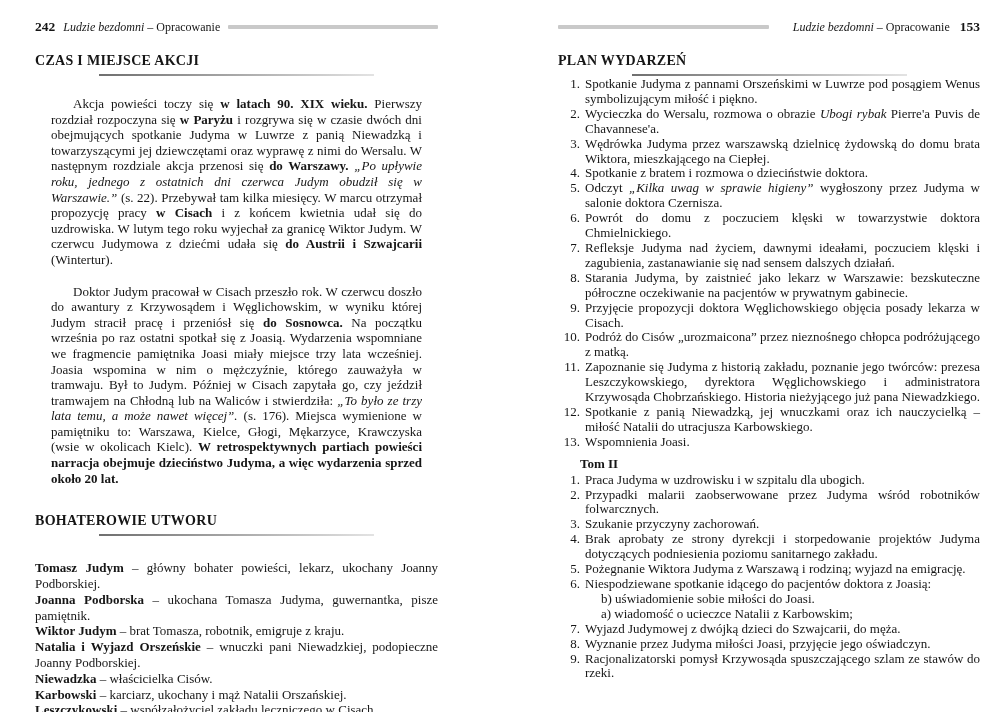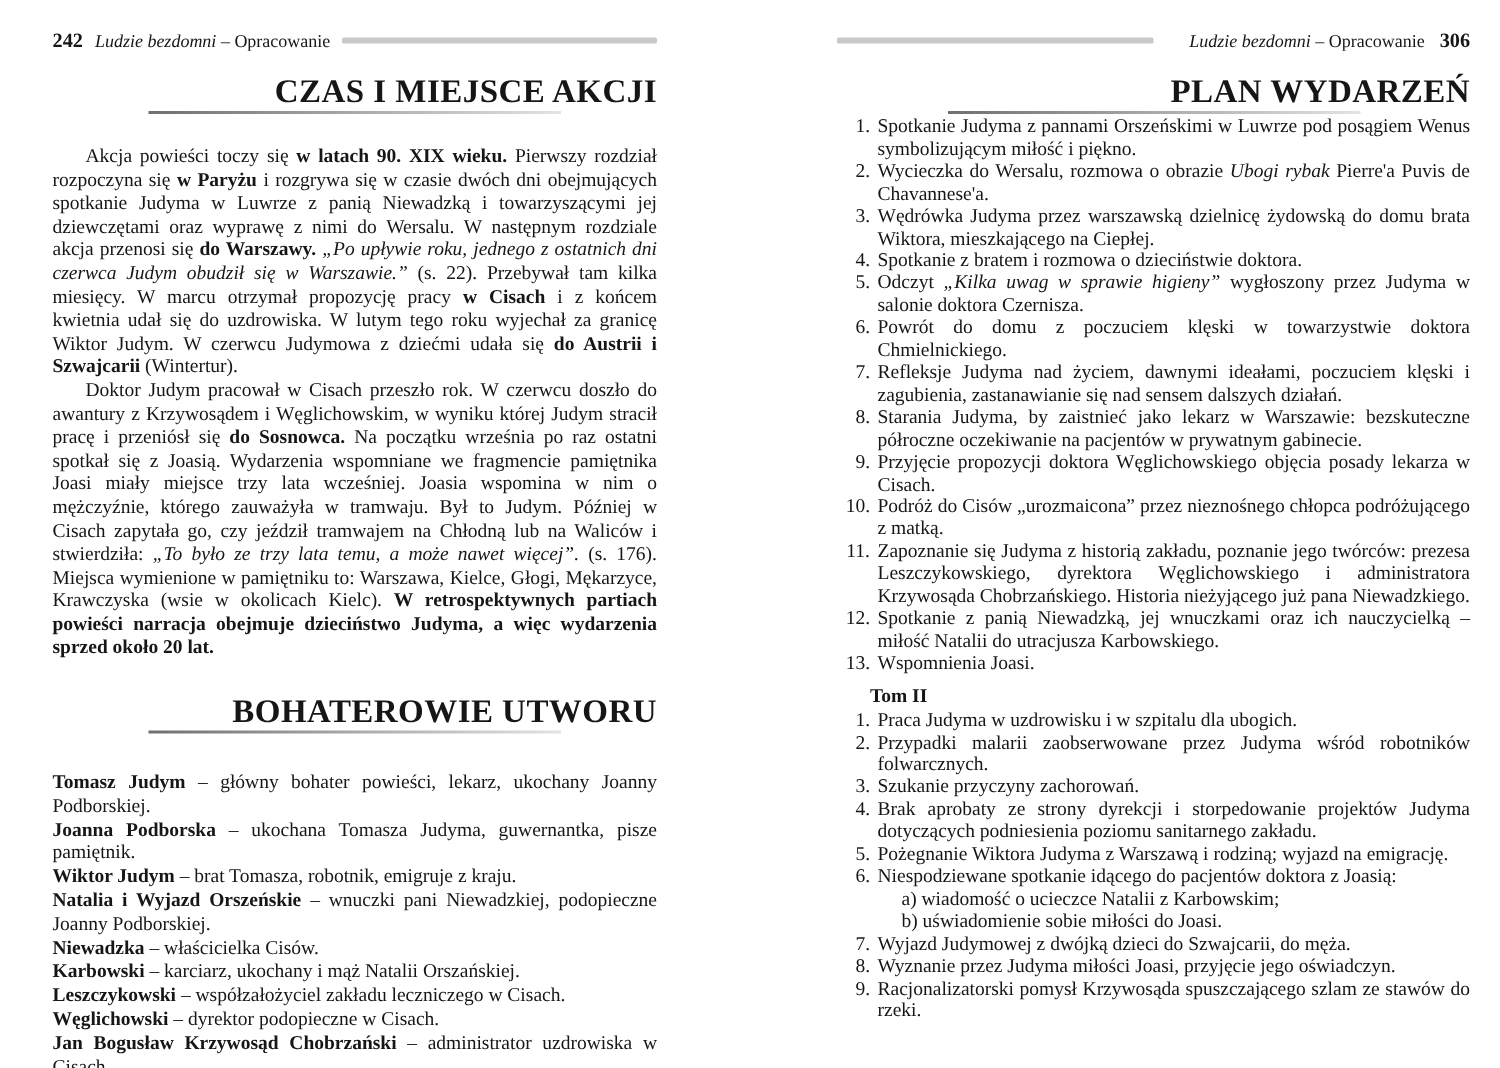--- a/index.html
+++ b/index.html
@@ -14,28 +14,28 @@
   .page.right{left:558px;width:422px;}
 
   .running-head{display:flex;align-items:center;font-size:12px;height:14px;}
   .running-head .pageno{font-weight:bold;font-size:13.5px;}
   .running-head .rh-title{margin:0 8px;white-space:nowrap;}
   .running-head .rh-title i{font-style:italic;}
   .head-rule{flex:1;height:4px;background:#c9c9c9;border-radius:1px;}
   .running-head.rtl .rh-title{margin:0 10px 0 24px;}
 
   h2.section-title{
-    margin:17px 0 0 0;text-align:right;font-size:22px;font-weight:bold;
+    margin:17px 0 0 0;text-align:left;font-size:14px;font-weight:bold;
     letter-spacing:.3px;line-height:20px;
   }
   .title-rule{height:2px;width:275px;margin:3px auto 0 auto;
     background:linear-gradient(to right,#6f6f6f,#e3e3e3);}
 
   .paras{margin-top:20px;font-size:13px;line-height:15.6px;}
-  p.para{margin:0;text-indent:22px;text-align:justify;}
+  p.para{margin:16px;text-indent:22px;text-align:justify;}
 
   .chars{margin-top:24px;font-size:13px;line-height:15.8px;}
   p.char-item{margin:0;text-align:justify;}
 
   .tom-label{margin:16px 0 0 22px;font-size:13px;font-weight:bold;line-height:16px;}
   .tom-label.second{margin-top:6px;}
   .plan-list{margin-top:1px;font-size:13px;line-height:14.9px;}
   .plan-item{display:flex;align-items:flex-start;margin:0;}
   .plan-item .num{flex:none;width:22px;text-align:right;margin-right:5px;}
   .plan-item .itext{flex:1;text-align:justify;}
@@ -79,21 +79,21 @@
         <p class="char-item"><span class="b">Leszczykowski</span><span> – współzałożyciel zakładu leczniczego w Cisach.</span></p>
         <p class="char-item"><span class="b">Węglichowski</span><span> – dyrektor podopieczne w Cisach.</span></p>
         <p class="char-item"><span class="b">Jan Bogusław Krzywosąd Chobrzański</span><span> – administrator uzdrowiska w Cisach.</span></p>
       </div>
   </div>
 
   <div class="page right">
     <div class="running-head rtl">
       <span class="head-rule"></span>
       <span class="rh-title"><i>Ludzie bezdomni</i><span> – Opracowanie</span></span>
-      <span class="pageno">306</span>
+      <span class="pageno">153</span>
     </div>
 
     <h2 class="section-title">PLAN WYDARZEŃ</h2>
     <div class="title-rule"></div>
 
     <div class="plan-list">
 
     <div class="plan-item">
           <span class="num">1.</span>
           <span class="itext"><span><span>Spotkanie Judyma z pannami Orszeńskimi w Luwrze pod posągiem Wenus symbolizującym miłość i piękno.</span></span></span>
@@ -166,21 +166,21 @@
         <div class="plan-item">
           <span class="num">4.</span>
           <span class="itext"><span><span>Brak aprobaty ze strony dyrekcji i storpedowanie projektów Judyma dotyczących podniesienia poziomu sanitarnego zakładu.</span></span></span>
         </div>
         <div class="plan-item">
           <span class="num">5.</span>
           <span class="itext"><span><span>Pożegnanie Wiktora Judyma z Warszawą i rodziną; wyjazd na emigrację.</span></span></span>
         </div>
         <div class="plan-item">
           <span class="num">6.</span>
-          <span class="itext"><span><span>Niespodziewane spotkanie idącego do pacjentów doktora z Joasią:</span></span><span><div class="subitem">a) wiadomość o ucieczce Natalii z Karbowskim;</div><div class="subitem">b) uświadomienie sobie miłości do Joasi.</div></span></span>
+          <span class="itext"><span><span>Niespodziewane spotkanie idącego do pacjentów doktora z Joasią:</span></span><span><div class="subitem">b) uświadomienie sobie miłości do Joasi.</div><div class="subitem">a) wiadomość o ucieczce Natalii z Karbowskim;</div></span></span>
         </div>
         <div class="plan-item">
           <span class="num">7.</span>
           <span class="itext"><span><span>Wyjazd Judymowej z dwójką dzieci do Szwajcarii, do męża.</span></span></span>
         </div>
         <div class="plan-item">
           <span class="num">8.</span>
           <span class="itext"><span><span>Wyznanie przez Judyma miłości Joasi, przyjęcie jego oświadczyn.</span></span></span>
         </div>
         <div class="plan-item">

